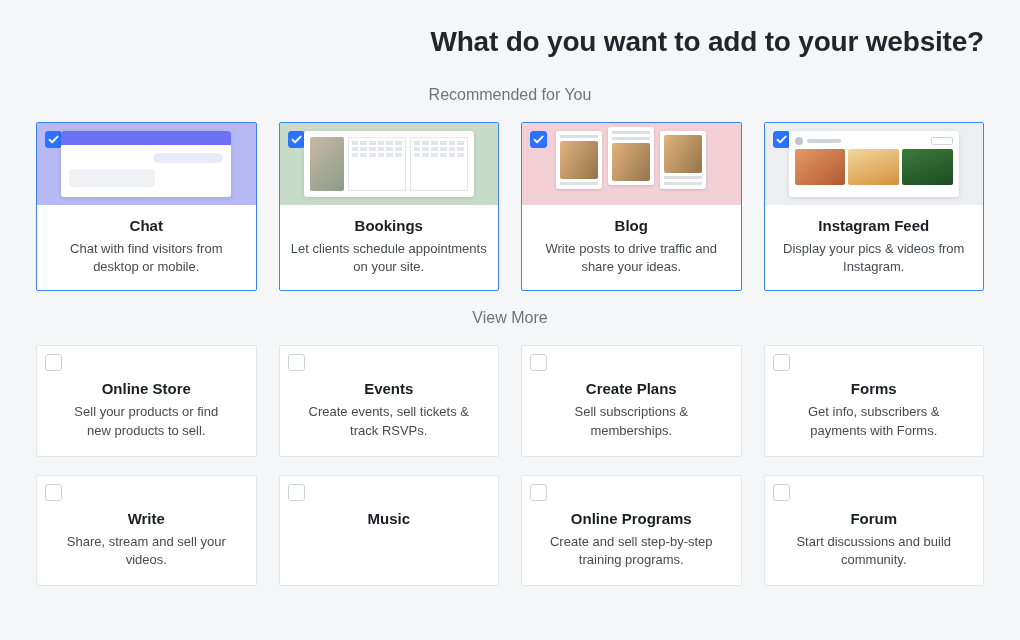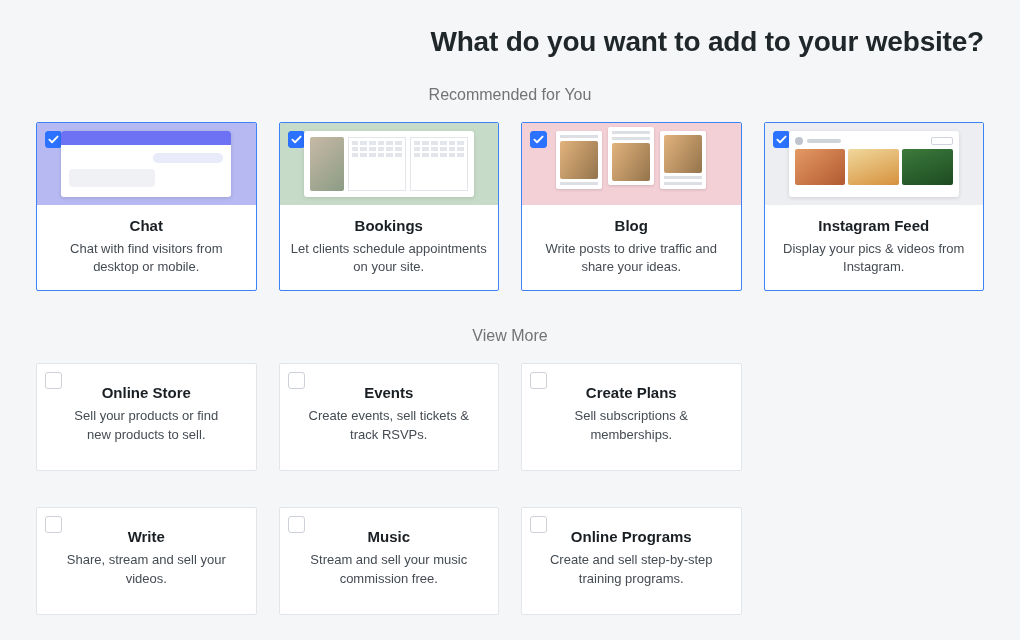--- a/index.html
+++ b/index.html
@@ -25,30 +25,30 @@
   .section-label {
     text-align: center;
     font-size: 16px;
     color: #737373;
     margin-bottom: 18px;
   }
   .grid {
     display: grid;
     grid-template-columns: repeat(4, 1fr);
     gap: 22px;
-    margin-bottom: 36px;
+    margin-bottom: 18px;
   }
   .card {
     position: relative;
     background: #fff;
     border: 1px solid #e2e5ea;
     border-radius: 2px;
     min-height: 108px;
     text-align: center;
-    padding: 8px 14px 16px 14px;
+    padding: 22px 14px 16px 14px;
     cursor: pointer;
   }
   .card.selected {
     border-color: #3e82f7;
   }
   .card.has-img {
     padding: 0 0 14px 0;
   }
   .card-thumb {
     height: 82px;
@@ -292,33 +292,42 @@
     <div class="card">
       <div class="checkbox"></div>
       <div class="card-title">Events</div>
       <div class="card-desc">Create events, sell tickets &amp; track RSVPs.</div>
     </div>
     <div class="card">
       <div class="checkbox"></div>
       <div class="card-title">Create Plans</div>
       <div class="card-desc">Sell subscriptions &amp; memberships.</div>
     </div>
+    <div class="card">
+      <div class="checkbox"></div>
+      <div class="card-title">Forms</div>
+      <div class="card-desc">Get info, subscribers &amp; payments with Forms.</div>
+    </div>
   </div>
 
   <div class="grid">
     <div class="card">
       <div class="checkbox"></div>
       <div class="card-title">Write</div>
       <div class="card-desc">Share, stream and sell your videos.</div>
     </div>
     <div class="card">
       <div class="checkbox"></div>
       <div class="card-title">Music</div>
-      <div class="card-desc">Stream and sell your music commission free.</div>
     </div>
     <div class="card">
       <div class="checkbox"></div>
       <div class="card-title">Online Programs</div>
       <div class="card-desc">Create and sell step-by-step training programs.</div>
     </div>
+    <div class="card">
+      <div class="checkbox"></div>
+      <div class="card-title">Forum</div>
+      <div class="card-desc">Start discussions and build community.</div>
+    </div>
   </div>
 
 </div>
 
 </body></html>

